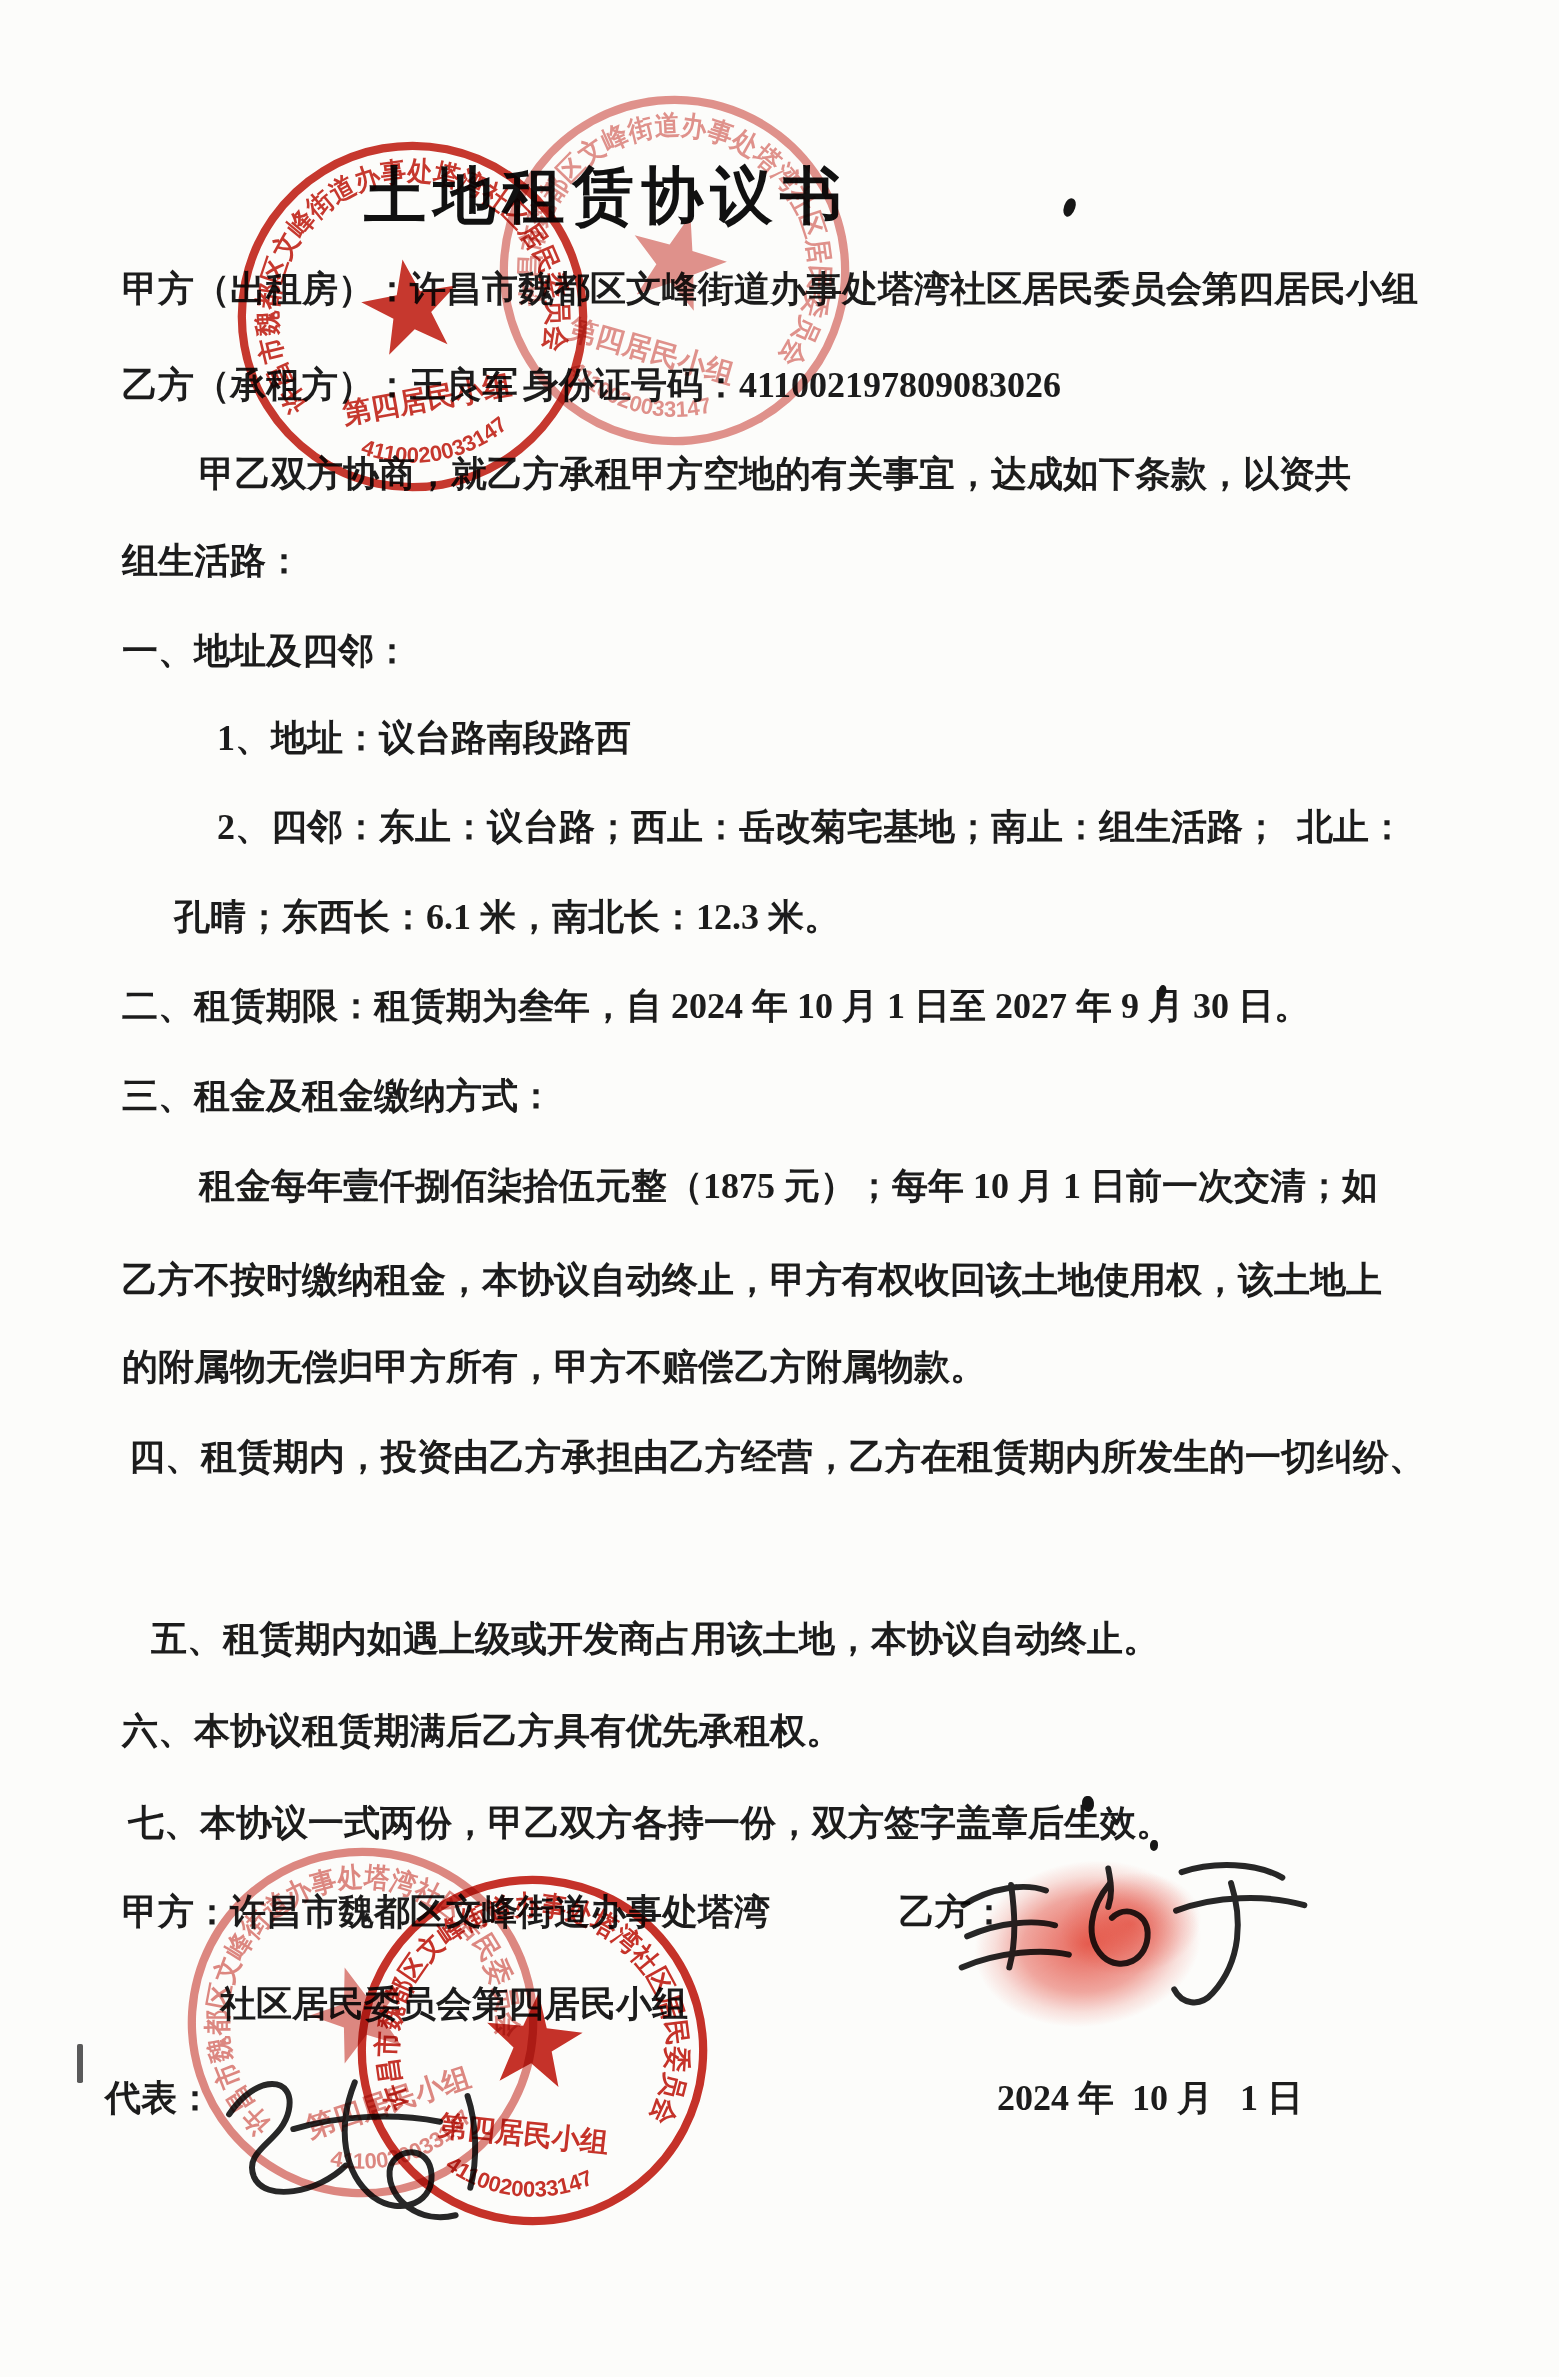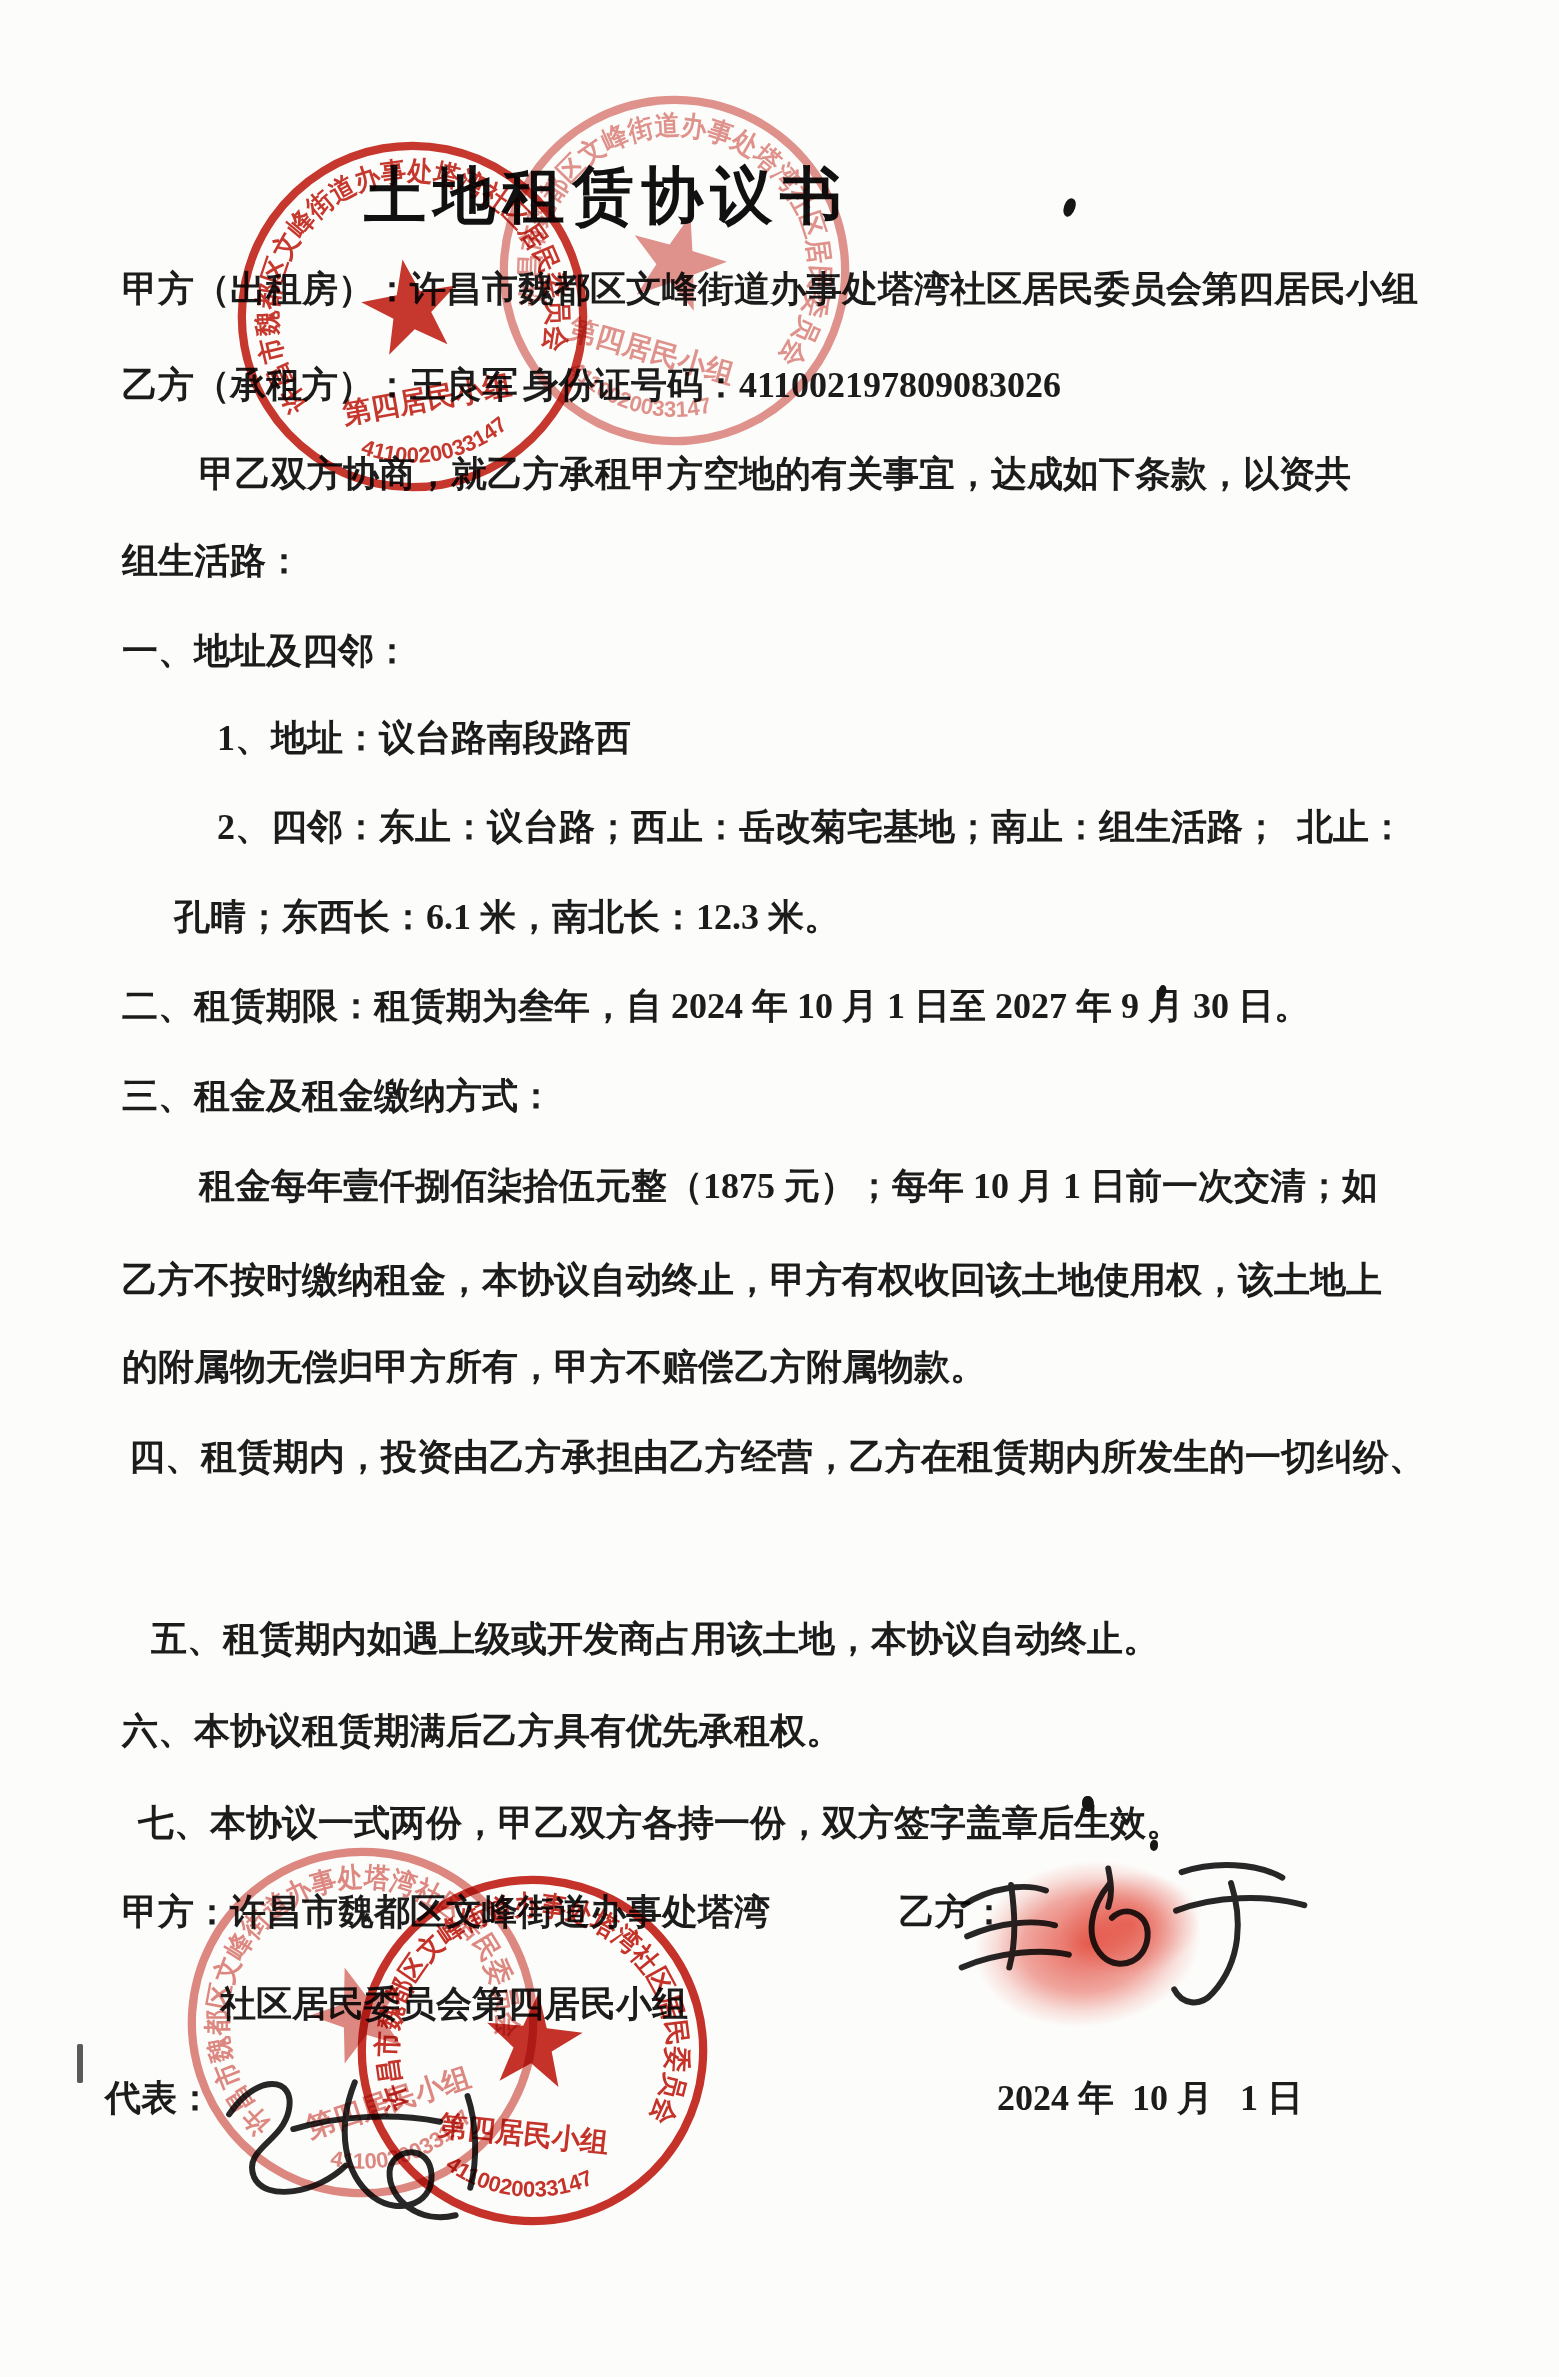--- a/index.html
+++ b/index.html
@@ -82,21 +82,21 @@
 
   <div class="line" style="left:122px;top:1074px;">三、租金及租金缴纳方式：</div>
   <div class="line" style="left:199px;top:1164px;">租金每年壹仟捌佰柒拾伍元整（1875 元）；每年 10 月 1 日前一次交清；如</div>
   <div class="line" style="left:122px;top:1258px;">乙方不按时缴纳租金，本协议自动终止，甲方有权收回该土地使用权，该土地上</div>
   <div class="line" style="left:122px;top:1345px;">的附属物无偿归甲方所有，甲方不赔偿乙方附属物款。</div>
 
   <div class="line" style="left:122px;top:1435px;margin-left:7px;">四、租赁期内，投资由乙方承担由乙方经营，乙方在租赁期内所发生的一切纠纷、</div>
 
   <div class="line" style="left:122px;top:1617px;margin-left:29px;">五、租赁期内如遇上级或开发商占用该土地，本协议自动终止。</div>
   <div class="line" style="left:122px;top:1709px;">六、本协议租赁期满后乙方具有优先承租权。</div>
-  <div class="line" style="left:138px;top:1801px;">七、本协议一式两份，甲乙双方各持一份，双方签字盖章后生效。</div>
+  <div class="line" style="left:128px;top:1801px;">七、本协议一式两份，甲乙双方各持一份，双方签字盖章后生效。</div>
 
   <div class="line" style="left:122px;top:1890px;">甲方：许昌市魏都区文峰街道办事处塔湾</div>
   <div class="line" style="left:899px;top:1890px;">乙方：</div>
   <div class="line" style="left:220px;top:1982px;">社区居民委员会第四居民小组</div>
 
   <div class="line" style="left:105px;top:2076px;">代表：</div>
   <div class="line" style="left:997px;top:2076px;">2024 年  10 月   1 日</div>
 
   <svg width="0" height="0" style="position:absolute" aria-hidden="true">
     <defs>

